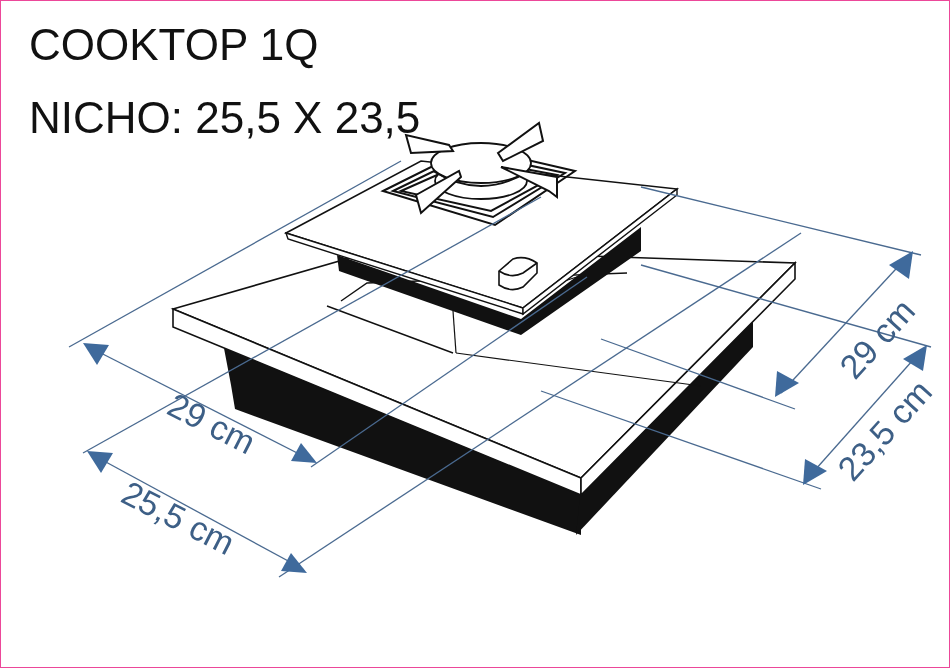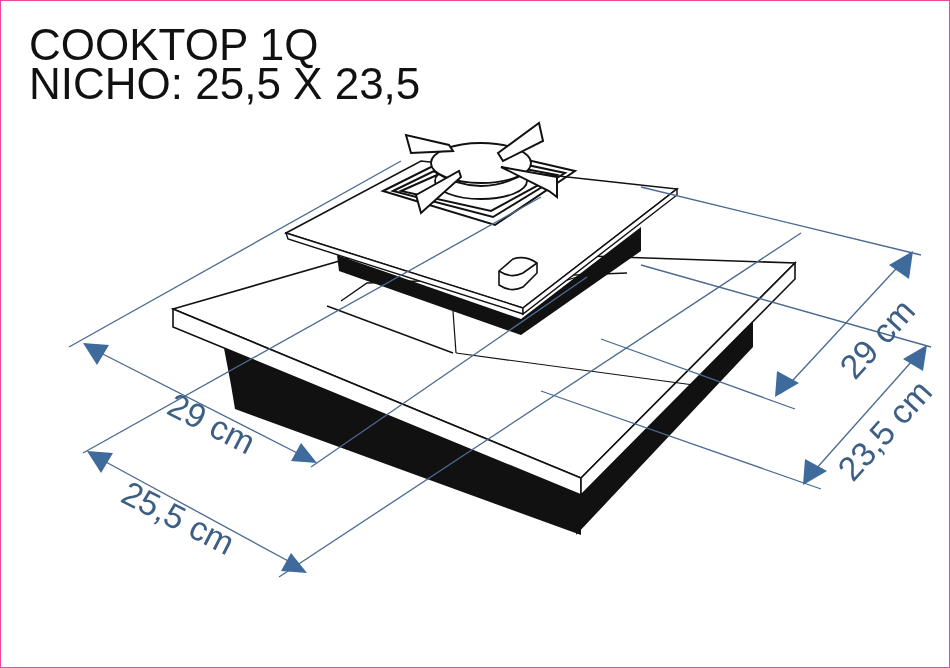--- a/index.html
+++ b/index.html
@@ -10,21 +10,21 @@
     background: #ffffff;
     overflow: hidden;
   }
   .title {
     position: absolute; left: 28px;
     font-family: "Liberation Sans", sans-serif;
     font-size: 44px; color: #111111; line-height: 1;
     letter-spacing: 0px;
   }
   #t1 { top: 22px; }
-  #t2 { top: 61px; }
+  #t2 { top: 95px; }
   svg { position: absolute; left: 0; top: 0; }
   .dimtext {
     font-family: "Liberation Sans", sans-serif;
     font-size: 34px; fill: #3d5f86;
   }
 </style>
 </head>
 <body>
 
 <div id="frame">

